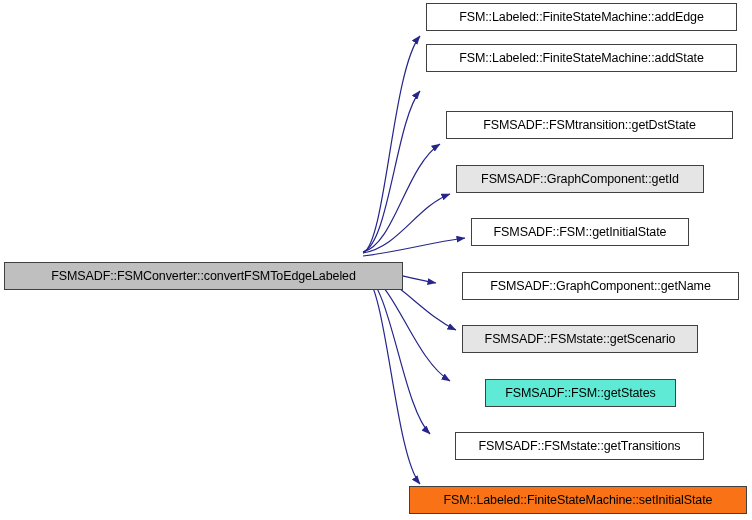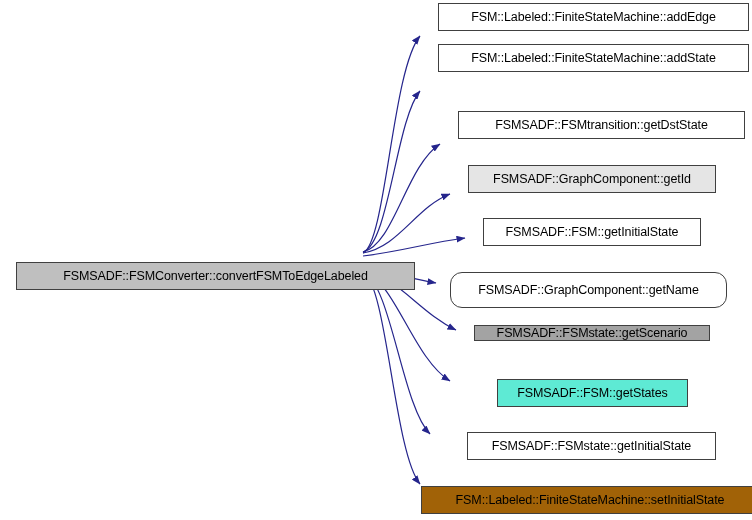--- a/index.html
+++ b/index.html
@@ -27,21 +27,20 @@
     box-sizing: border-box;
     display: flex;
     align-items: center;
     justify-content: center;
     background: #ffffff;
     border: 1px solid #404040;
     font-size: 12.5px;
     color: #000000;
     white-space: nowrap;
     letter-spacing: -0.1px;
-    margin-left: 12px;
   }
   .node.root {
     background: #bfbfbf;
     border: 1px solid #404040;
   }
   .node-label {
     display: block;
     line-height: 1;
   }
 </style>
@@ -83,30 +82,30 @@
       </div>
       <div class="node" style="left: 446px; top: 111px; width: 287px; height: 28px; background: rgb(255, 255, 255); border-color: rgb(64, 64, 64); align-items: center;">
         <span class="node-label">FSMSADF::FSMtransition::getDstState</span>
       </div>
       <div class="node" style="left: 456px; top: 165px; width: 248px; height: 28px; background: #e5e5e5; border-color: rgb(64, 64, 64);">
         <span class="node-label">FSMSADF::GraphComponent::getId</span>
       </div>
       <div class="node" style="left: 471px; top: 218px; width: 218px; height: 28px; background: rgb(255, 255, 255); border-color: rgb(64, 64, 64); text-align: center;">
         <span class="node-label">FSMSADF::FSM::getInitialState</span>
       </div>
-      <div class="node" style="left: 438px; top: 272px; width: 277px; height: 36px; background: rgb(255, 255, 255); border-color: rgb(64, 64, 64); border-radius: 12px;">
+      <div class="node" style="left: 462px; top: 272px; width: 277px; height: 28px; background: rgb(255, 255, 255); border-color: rgb(64, 64, 64);">
         <span class="node-label">FSMSADF::GraphComponent::getName</span>
       </div>
-      <div class="node" style="left: 462px; top: 325px; width: 236px; height: 16px; background: #a3a3a3; border-color: rgb(64, 64, 64);">
+      <div class="node" style="left: 462px; top: 325px; width: 236px; height: 28px; background: #e5e5e5; border-color: rgb(64, 64, 64);">
         <span class="node-label">FSMSADF::FSMstate::getScenario</span>
       </div>
       <div class="node" style="left: 485px; top: 379px; width: 191px; height: 28px; background: #5eead4; border-color: rgb(64, 64, 64);">
         <span class="node-label">FSMSADF::FSM::getStates</span>
       </div>
       <div class="node" style="left: 455px; top: 432px; width: 249px; height: 28px; background: rgb(255, 255, 255); border-color: rgb(64, 64, 64);">
-        <span class="node-label">FSMSADF::FSMstate::getInitialState</span>
+        <span class="node-label">FSMSADF::FSMstate::getTransitions</span>
       </div>
-      <div class="node" style="left: 409px; top: 486px; width: 338px; height: 28px; background: #a16207; border-color: rgb(64, 64, 64);">
+      <div class="node" style="left: 409px; top: 486px; width: 338px; height: 28px; background: #f97316; border-color: rgb(64, 64, 64);">
         <span class="node-label">FSM::Labeled::FiniteStateMachine::setInitialState</span>
       </div>
     </div>
 
 </div>
 
 </body></html>

